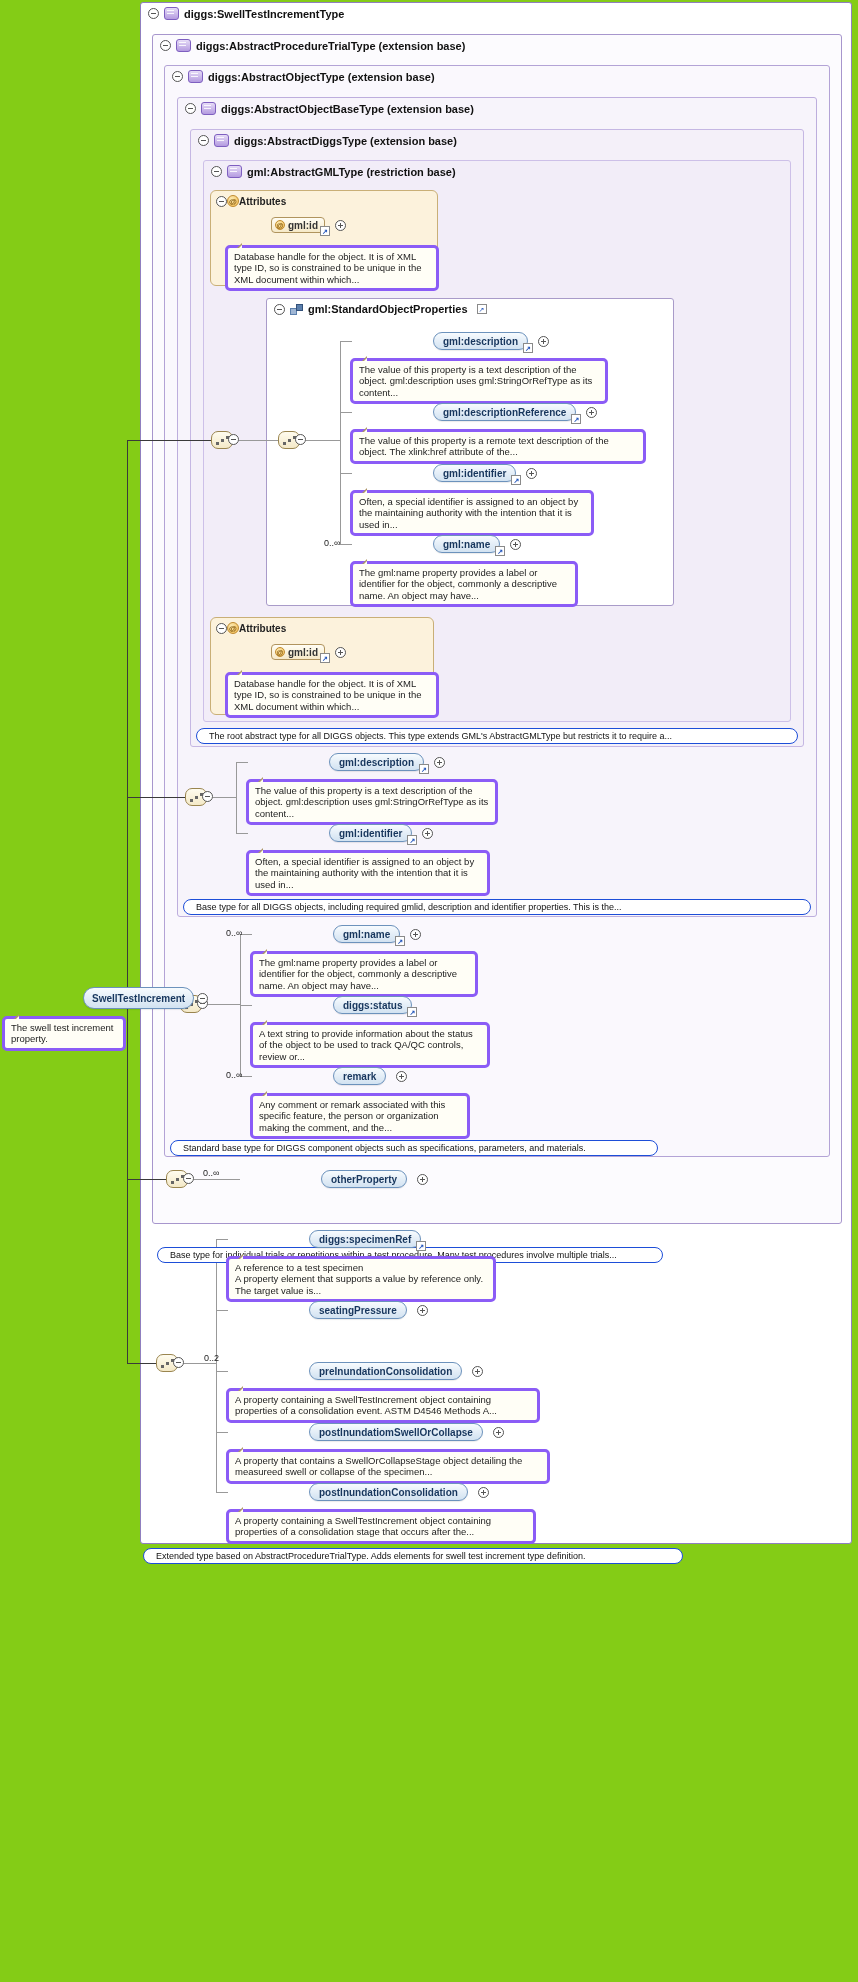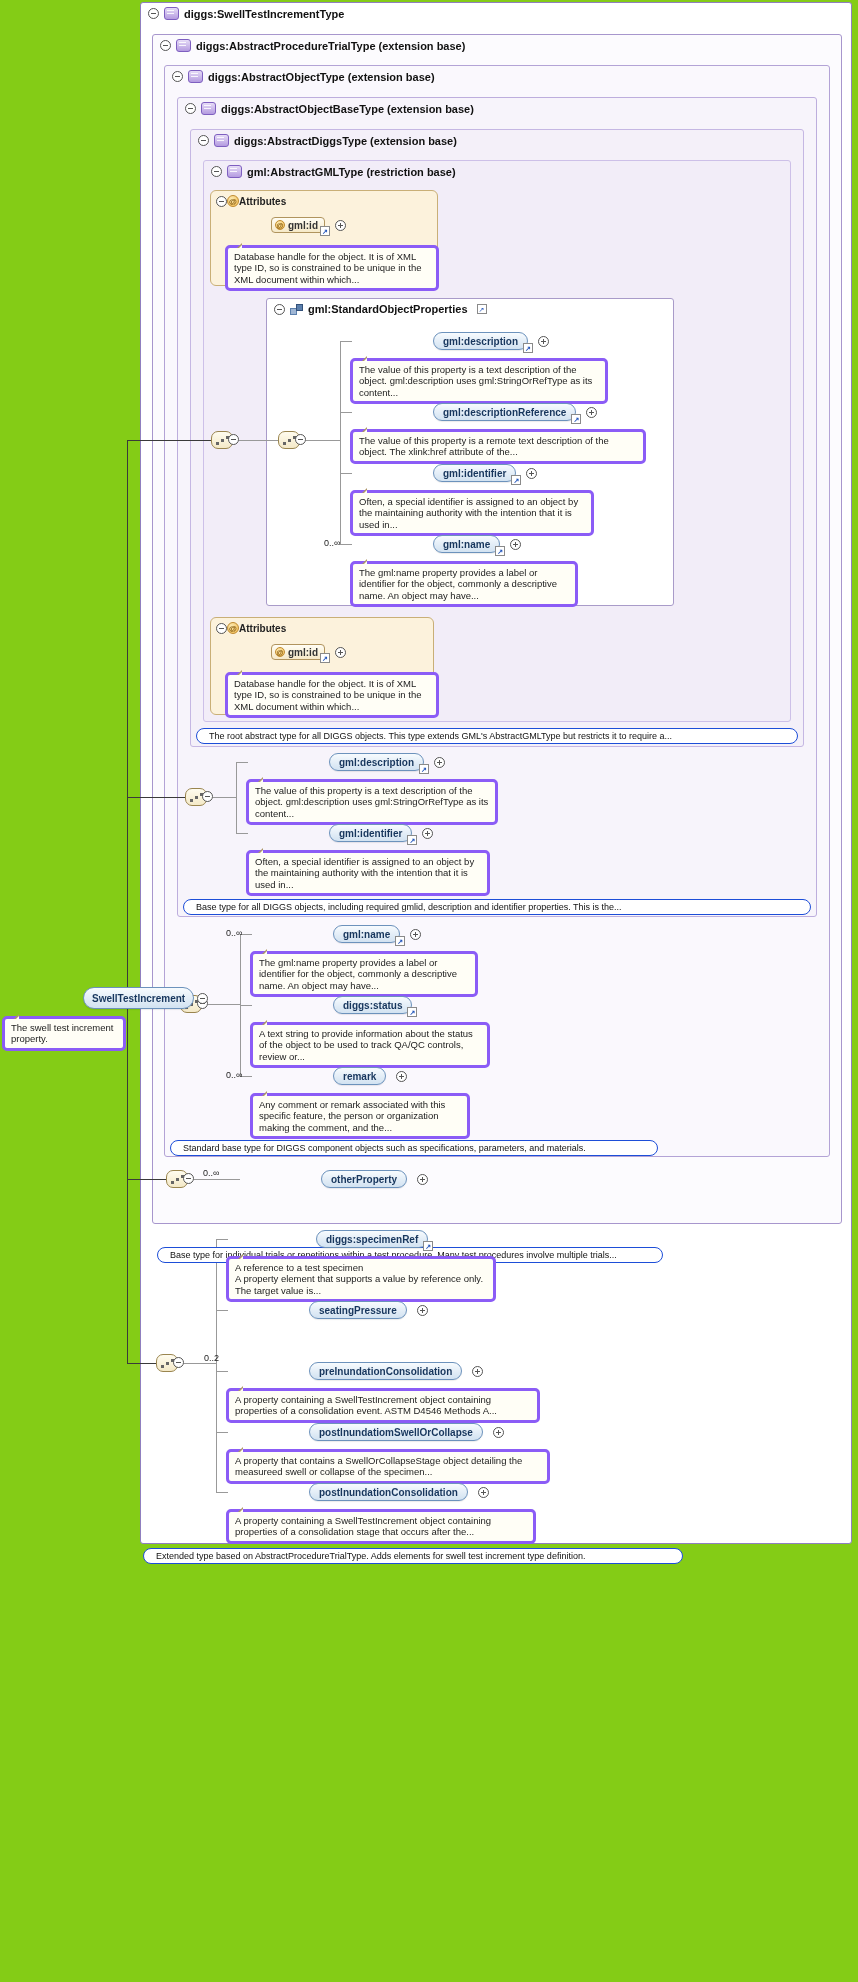--- a/index.html
+++ b/index.html
@@ -267,21 +267,21 @@
   <div class="doc" style="left:250px;top:1093px;width:202px;">Any comment or remark associated with this specific feature, the person or organization making the comment, and the...</div>
 
   <span class="card" style="left:203px;top:1168px;">0..∞</span>
   <div class="item" style="left:240px;top:1170px;">
     <span class="cap">
       <span>otherProperty</span>
     </span>
     <span class="pc"></span>
   </div>
 
-  <div class="item" style="left:235px;top:1230px;">
+  <div class="item" style="left:228px;top:1230px;">
     <span class="cap">
       <span>diggs:specimenRef</span>
       <span class="jmp ovl"></span>
     </span>
   </div>
   <div class="doc" style="left:226px;top:1256px;width:252px;">
     <span class="ln">A reference to a test specimen</span>
     <span class="ln">A property element that supports a value by reference only. The target value is...</span>
   </div>
 

